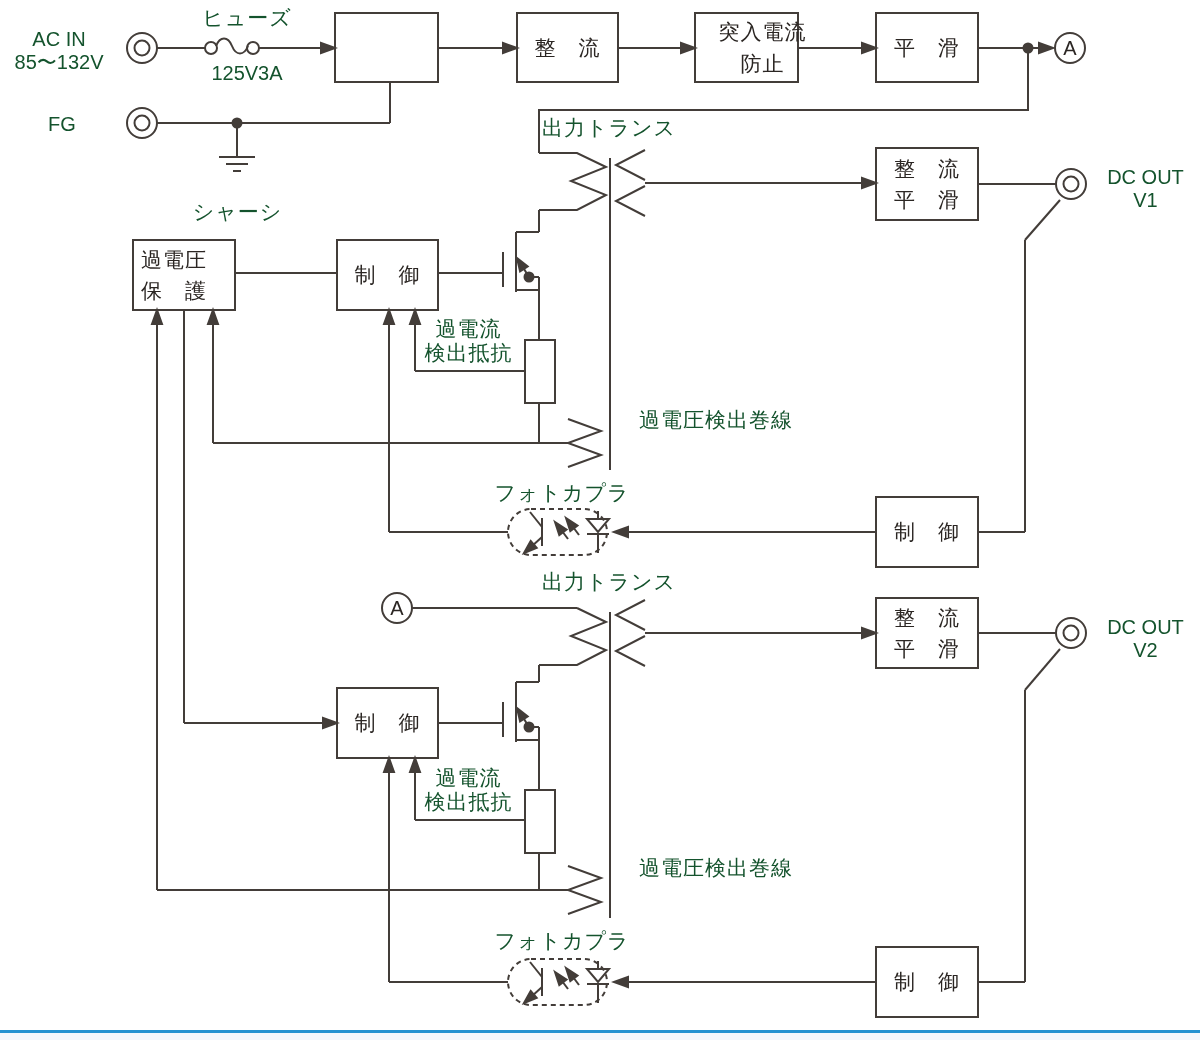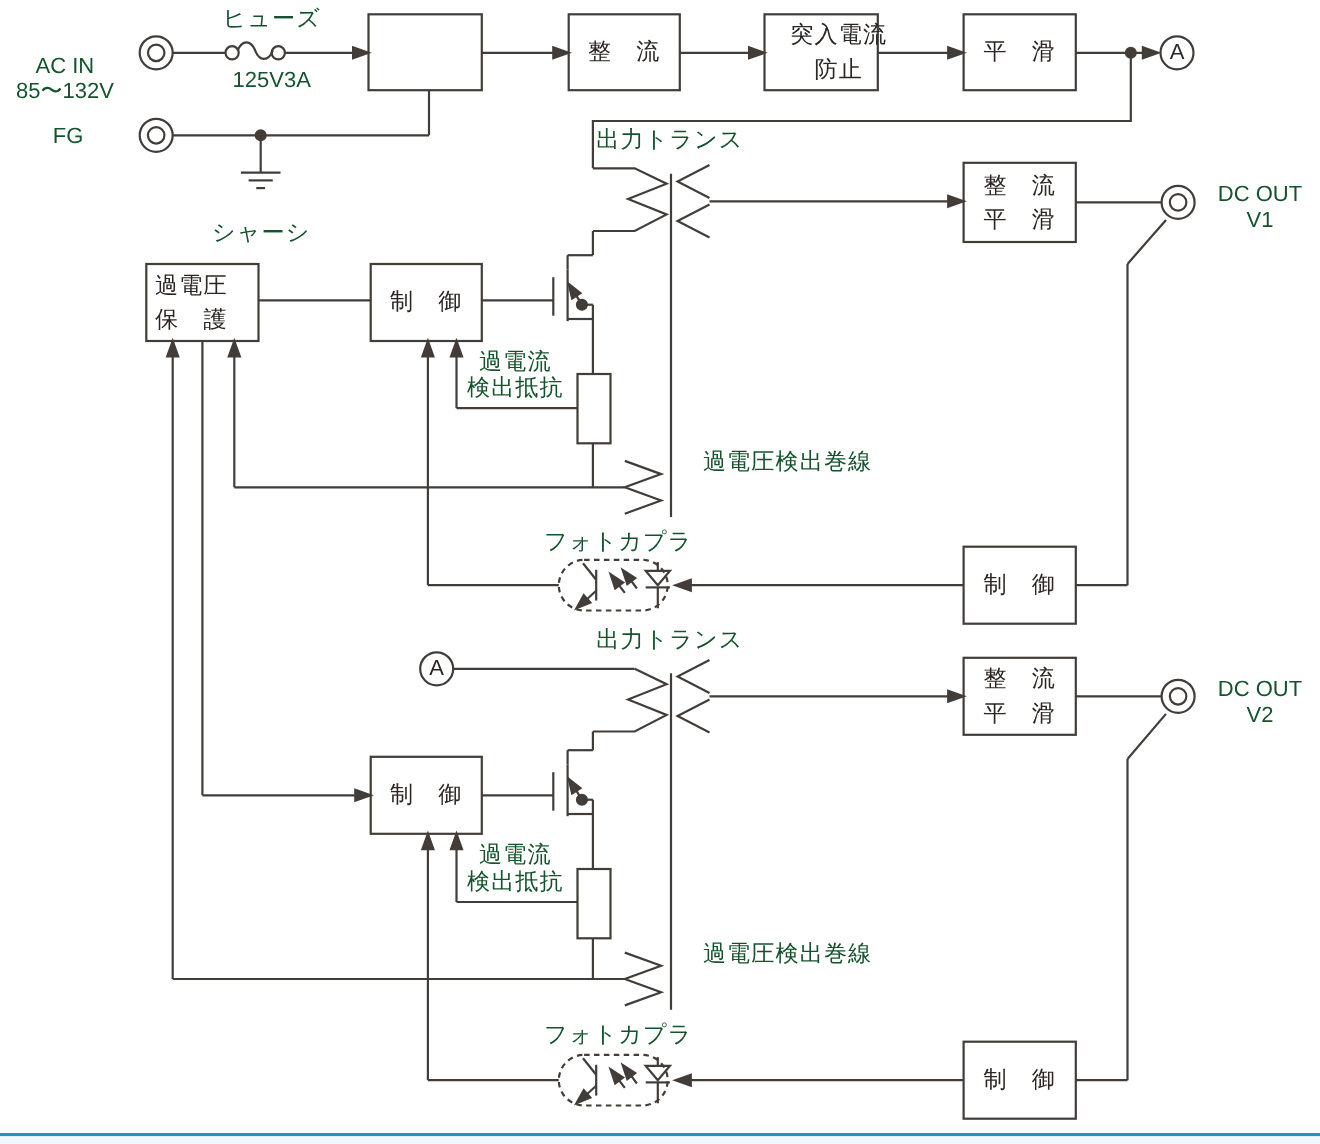--- a/index.html
+++ b/index.html
@@ -244,21 +244,21 @@
         <circle cx="1071" cy="633" r="7.5"></circle>
   </g>
   <g>
     <line x1="1060" y1="649" x2="1025" y2="690"></line>
     <line x1="1025" y1="690" x2="1025" y2="982"></line>
     <line x1="1025" y1="982" x2="978" y2="982"></line>
   </g>
   <rect x="876" y="947" width="102" height="70"></rect>
 </svg>
 
-<div class="lbl latin c" style="left:5px;top:28px;width:108px;margin-top:21px;">AC IN
+<div class="lbl latin c" style="left:5px;top:28px;width:108px;">AC IN
 85〜132V</div>
 <div class="lbl cap c" style="left:188px;top:6px;width:118px;">ヒューズ</div>
 <div class="lbl latin c" style="left:188px;top:62px;width:118px;">125V3A</div>
 <div class="lbl latin" style="left:48px;top:113px;width:45px;">FG</div>
 <div class="lbl cap c" style="left:180px;top:188px;width:115px;margin-top:12px;">シャーシ</div>
 
 <div class="boxlbl" style="left:517px;top:13px;width:101px;height:69px;">整　流</div>
 <div class="boxlbl" style="left:695px;top:13px;width:103px;height:69px;padding-left:16px;">突入電流
 防止</div>
 <div class="boxlbl" style="left:876px;top:13px;width:102px;height:69px;">平　滑</div>

